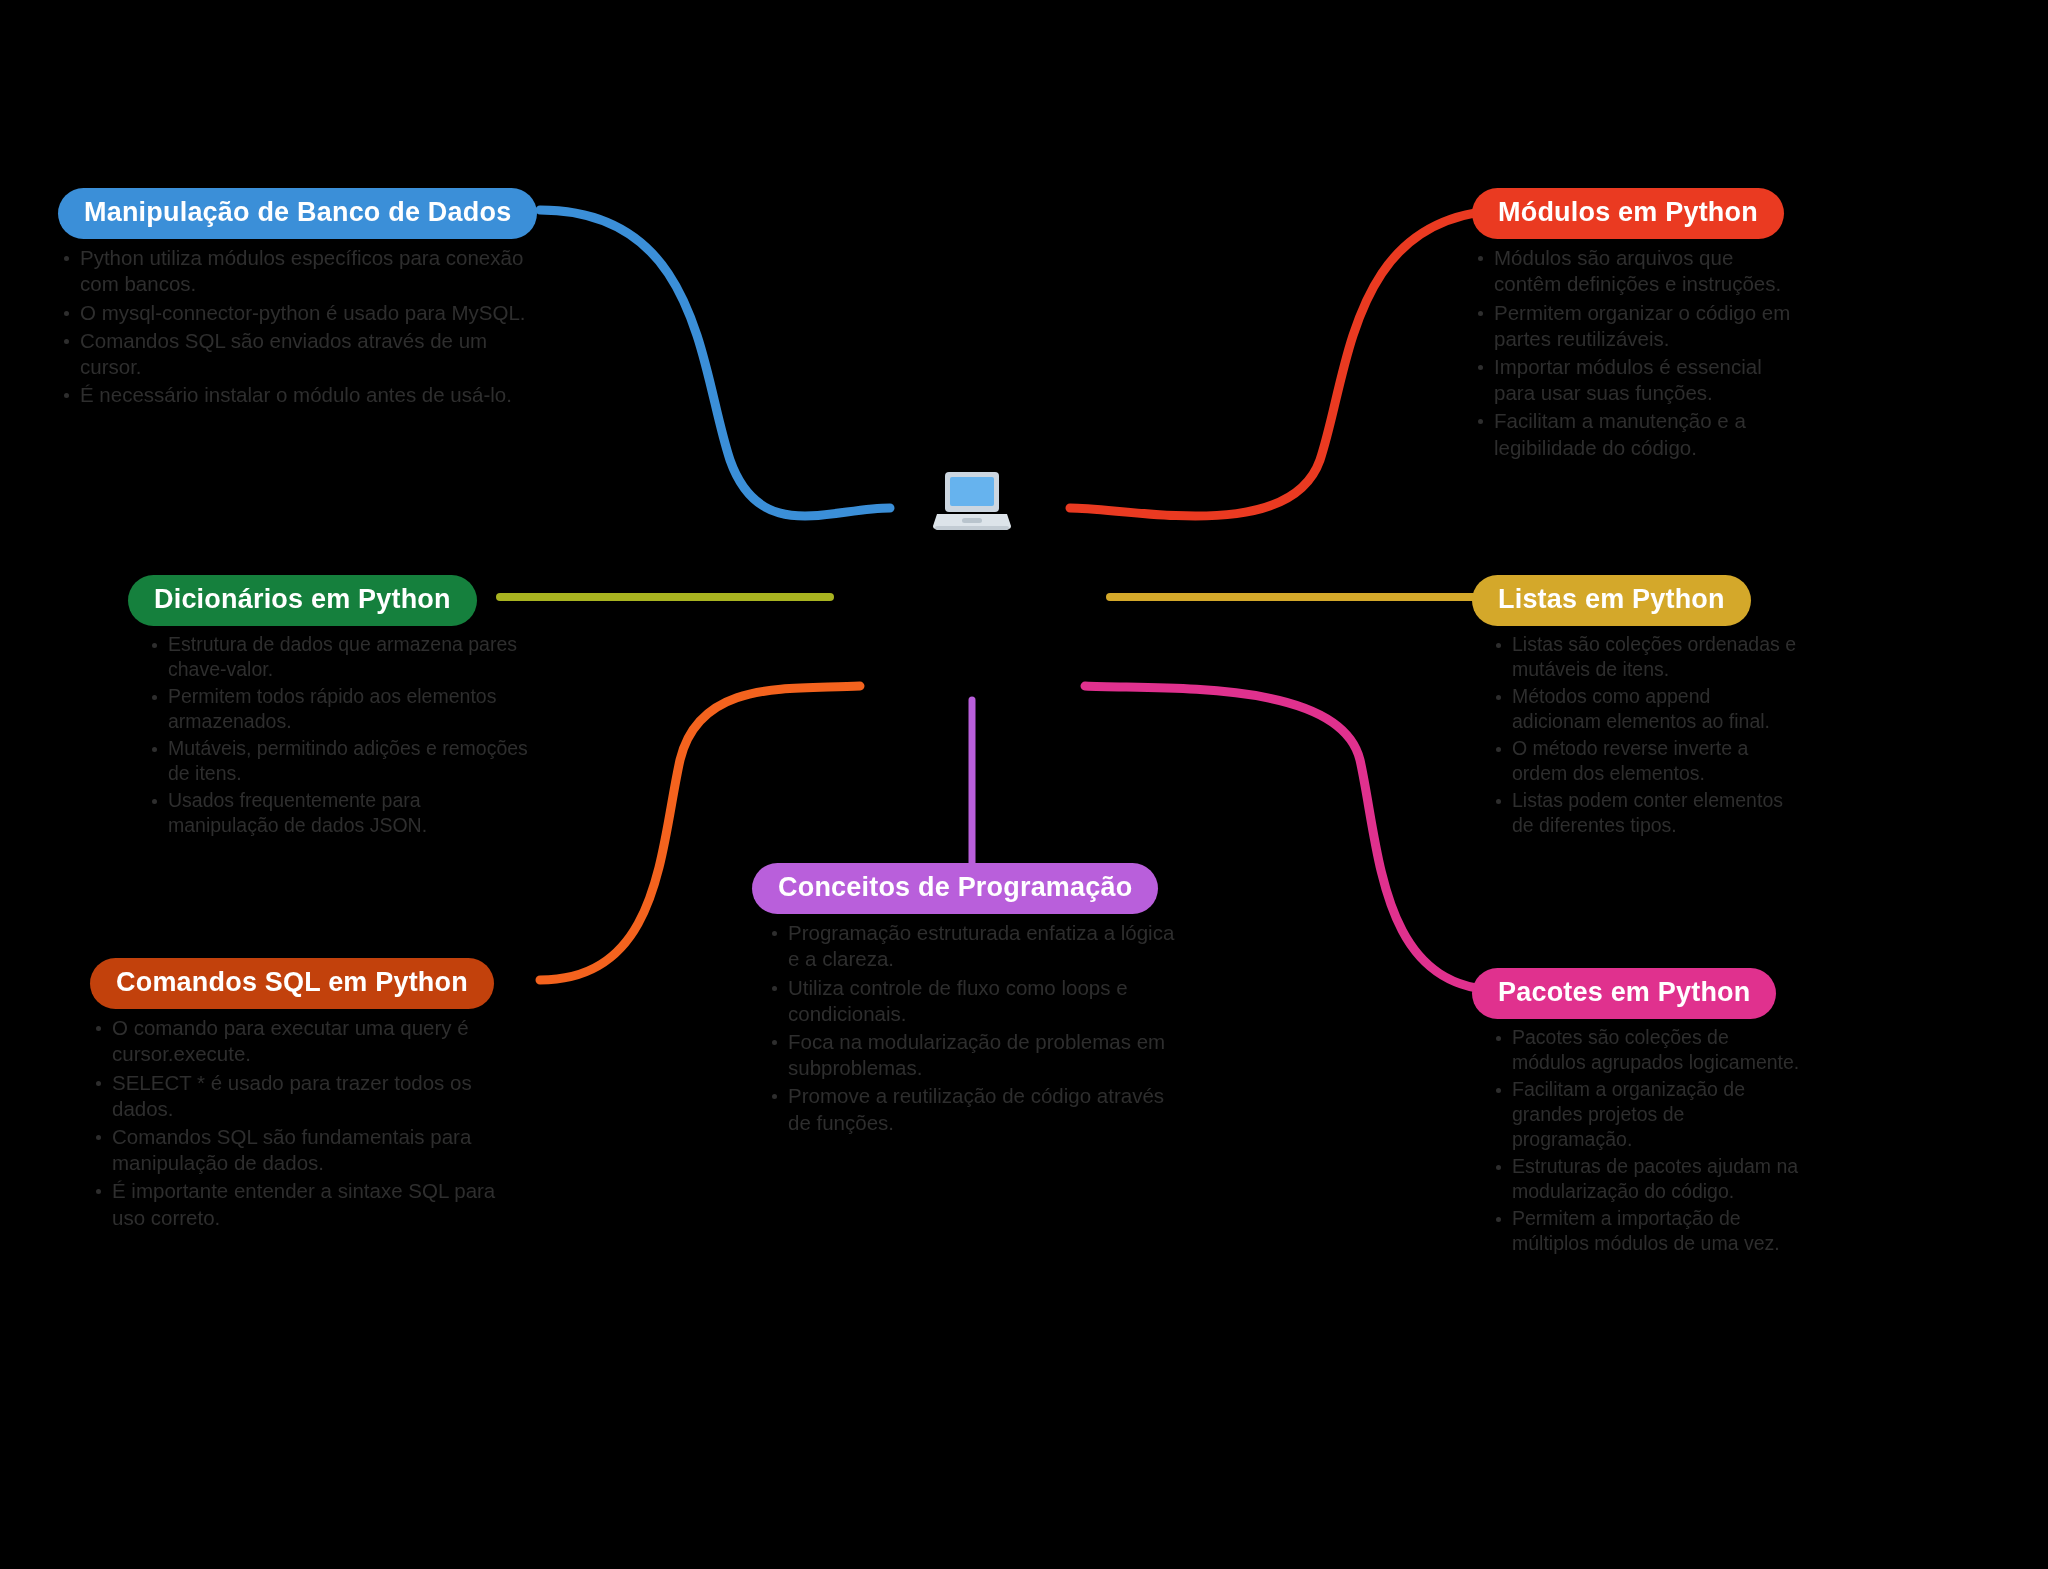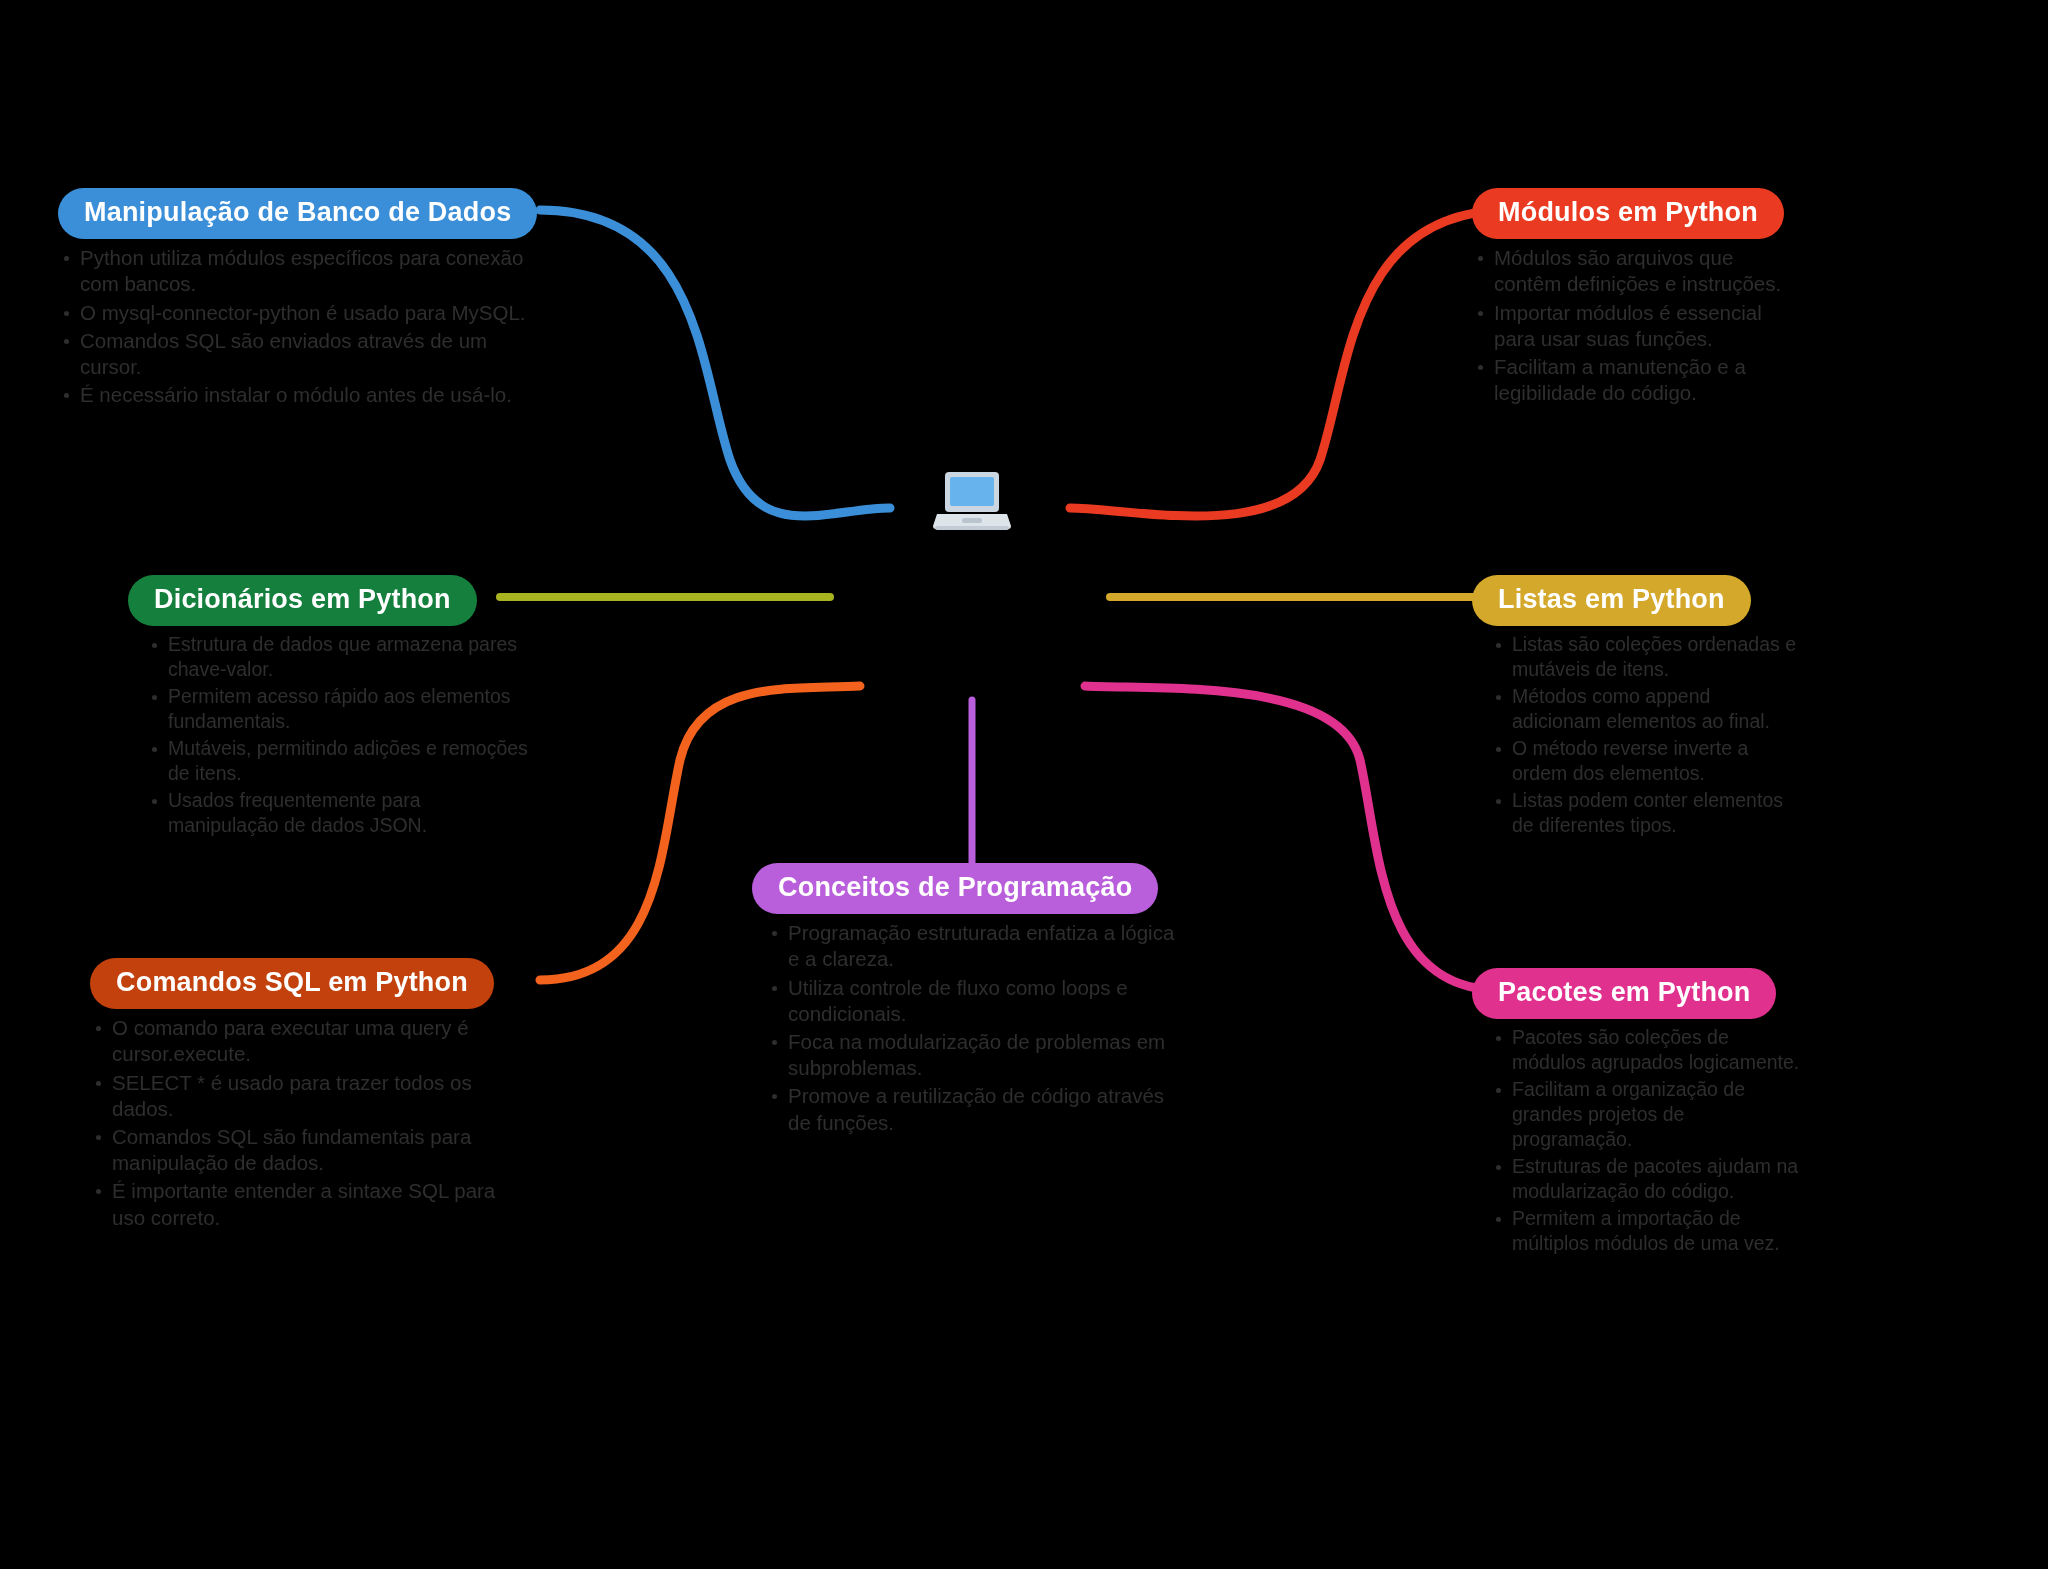--- a/index.html
+++ b/index.html
@@ -140,30 +140,31 @@
       <li>O mysql-connector-python é usado para MySQL.</li>
       <li>Comandos SQL são enviados através de um cursor.</li>
       <li>É necessário instalar o módulo antes de usá-lo.</li>
     </ul>
   </div>
 
   <div class="node" id="node-modulos">
     <div class="node-pill" style="background:#ea3a21;">Módulos em Python</div>
     <ul class="bullets">
       <li>Módulos são arquivos que contêm definições e instruções.</li>
+      <li>Permitem organizar o código em partes reutilizáveis.</li>
       <li>Importar módulos é essencial para usar suas funções.</li>
       <li>Facilitam a manutenção e a legibilidade do código.</li>
     </ul>
   </div>
 
   <div class="node" id="node-dicionarios">
     <div class="node-pill" style="background:#15803d;">Dicionários em Python</div>
     <ul class="bullets">
       <li>Estrutura de dados que armazena pares chave-valor.</li>
-      <li>Permitem acesso rápido aos elementos fundamentais.</li>
+      <li>Permitem todos rápido aos elementos armazenados.</li>
       <li>Mutáveis, permitindo adições e remoções de itens.</li>
       <li>Usados frequentemente para manipulação de dados JSON.</li>
     </ul>
   </div>
 
   <div class="node" id="node-listas">
     <div class="node-pill" style="background:#d4a82a;">Listas em Python</div>
     <ul class="bullets">
       <li>Listas são coleções ordenadas e mutáveis de itens.</li>
       <li>Métodos como append adicionam elementos ao final.</li>

